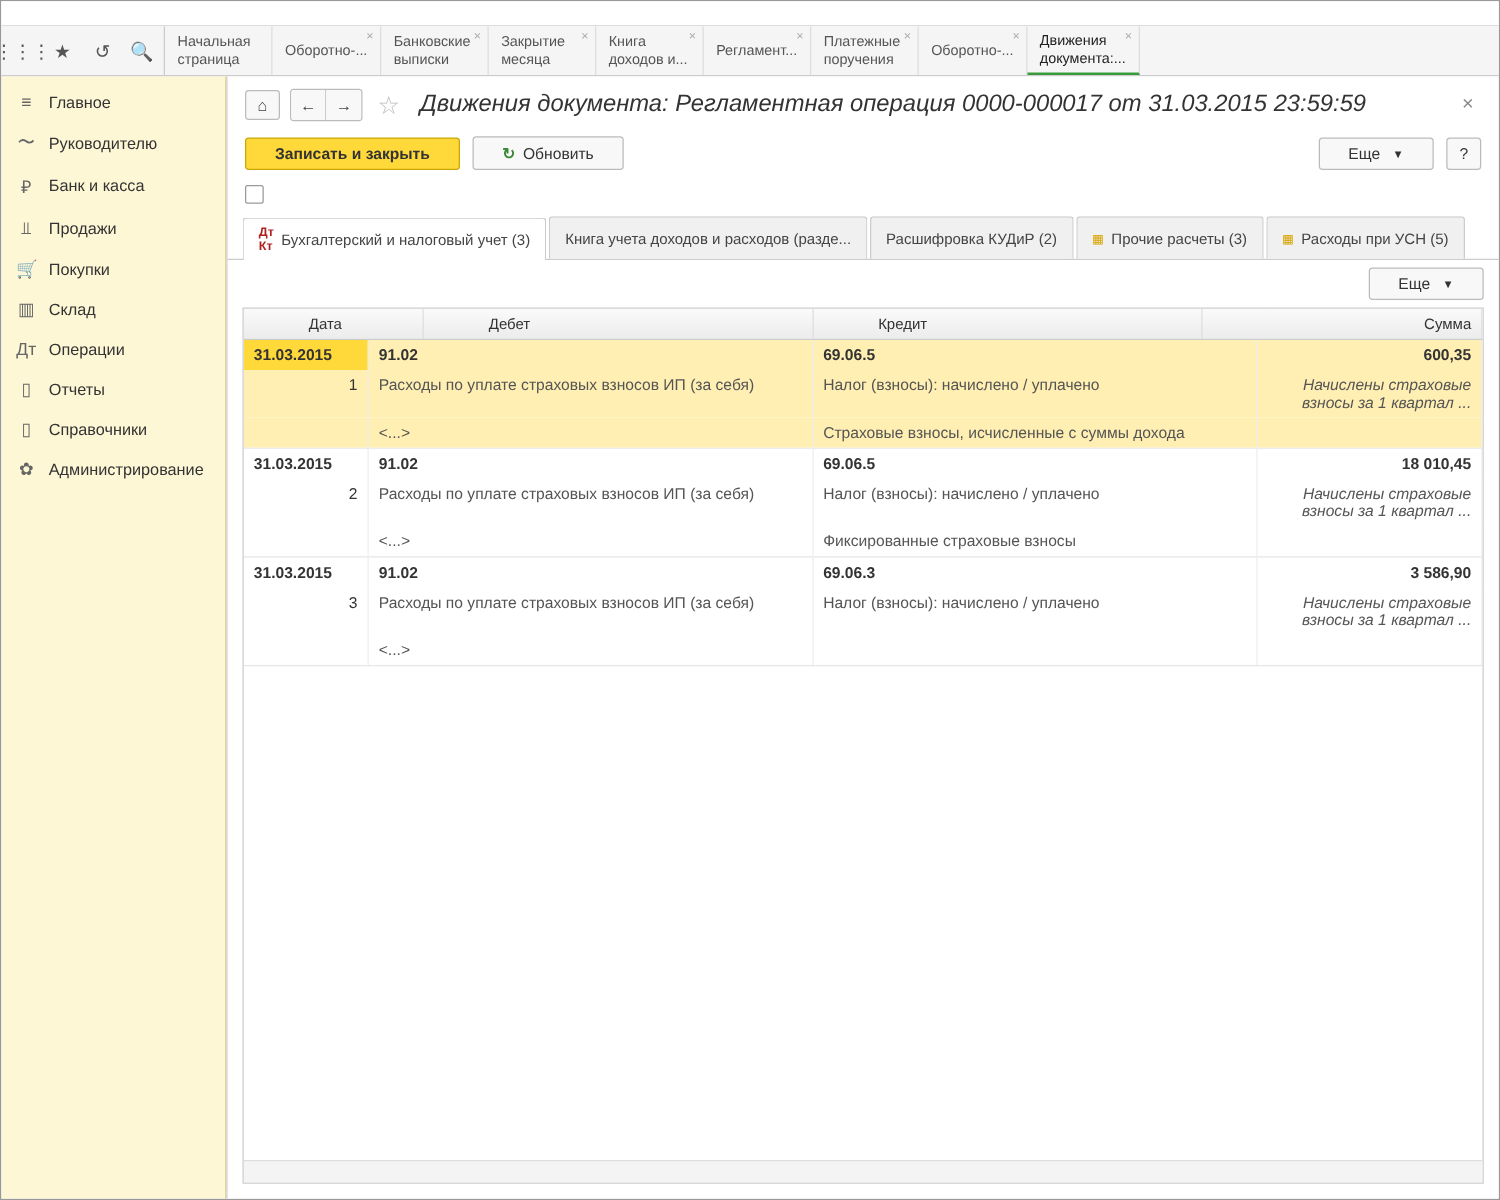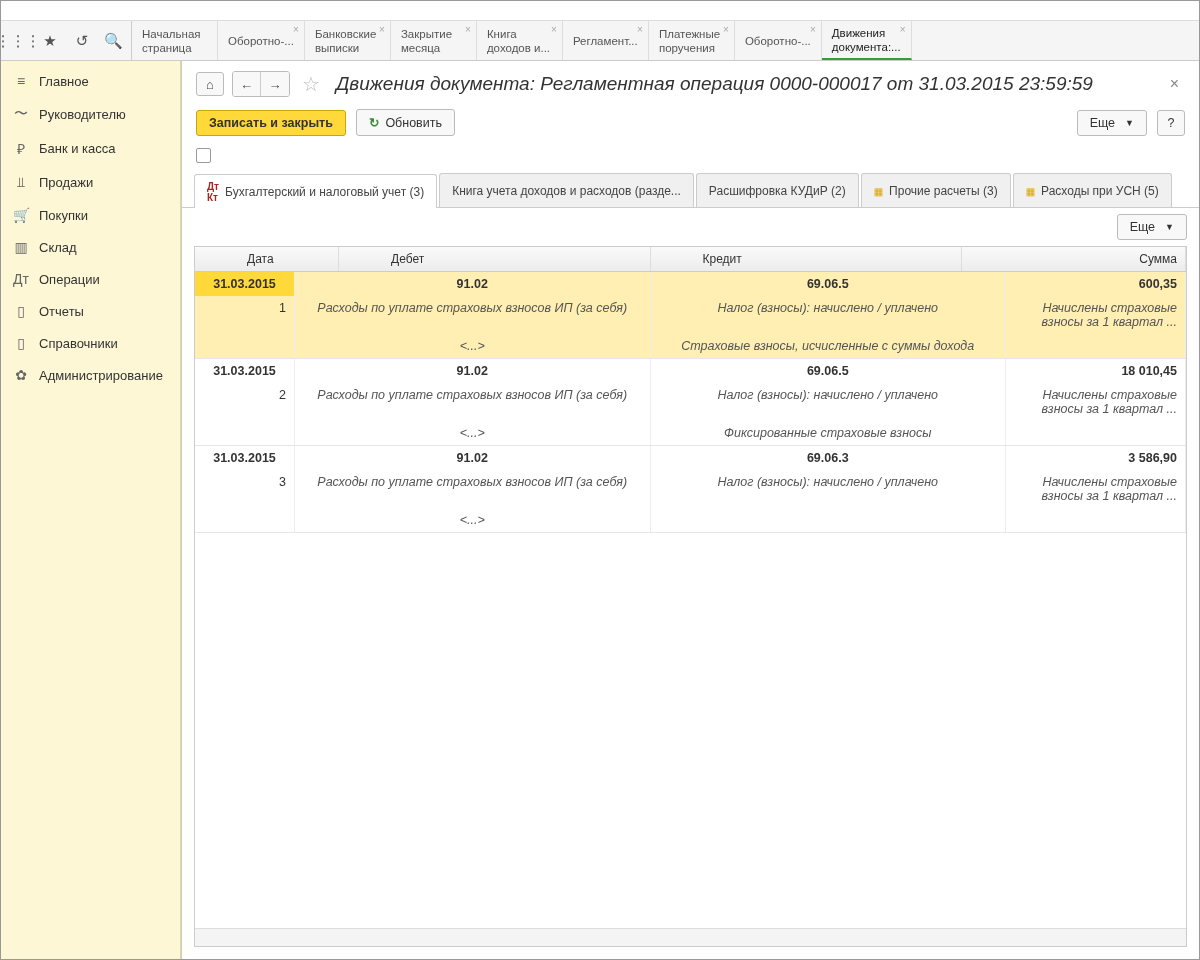--- a/index.html
+++ b/index.html
@@ -28,21 +28,21 @@
 .header-row { display: flex; align-items: center; padding: 10px 14px 8px 14px; gap: 8px; }
 .nav-btn { width: 28px; height: 24px; border: 1px solid #bbb; border-radius: 3px; background: #f8f8f8; display: flex; align-items: center; justify-content: center; cursor: pointer; font-size: 13px; color: #444; }
 .nav-group { display: flex; border: 1px solid #bbb; border-radius: 3px; overflow: hidden; }
 .nav-group .nav-btn { border: none; border-right: 1px solid #ccc; border-radius: 0; }
 .nav-group .nav-btn:last-child { border-right: none; }
 .star-off { font-size: 20px; color: #bbb; cursor: pointer; margin: 0 4px; }
 .page-title { font-size: 19px; color: #333; margin-left: 4px; font-style: italic; }
 .close-x { margin-left: auto; font-size: 16px; color: #888; cursor: pointer; padding: 0 6px; }
 
 .toolbar { display: flex; align-items: center; padding: 4px 14px 10px 14px; gap: 10px; }
-.btn { border: 1px solid #bbb; border-radius: 3px; padding: 5px 12px; background: #f8f8f8; cursor: pointer; font-size: 12.5px; display: flex; align-items: center; gap: 6px; }
+.btn { border: 1px solid #bbb; border-radius: 3px; padding: 5px 23px; background: #f8f8f8; cursor: pointer; font-size: 12.5px; display: flex; align-items: center; gap: 6px; }
 .btn-primary { background: #ffd83a; border-color: #c9a600; font-weight: bold; color: #333; }
 .btn-more { margin-left: auto; }
 .btn-help { width: 28px; justify-content: center; padding: 5px 0; }
 
 .manual-row { display: flex; align-items: center; gap: 10px; padding: 2px 14px 10px 14px; color: #444; }
 .chk { width: 15px; height: 15px; border: 1px solid #999; background: #fff; border-radius: 2px; cursor: pointer; }
 
 .dtabs { display: flex; align-items: stretch; padding: 0 12px; border-bottom: 1px solid #ccc; font-size: 12px; }
 .dtab { padding: 6px 12px 5px 12px; border: 1px solid #ccc; border-bottom: none; margin-right: 2px; border-radius: 3px 3px 0 0; background: #f0f0f0; color: #444; cursor: pointer; display: flex; align-items: center; gap: 6px; }
 .dtab.active { background: #fff; position: relative; top: 1px; }
@@ -55,23 +55,23 @@
 .table-frame { flex: 1; border: 1px solid #ccc; background: #fff; overflow: hidden; display: flex; flex-direction: column; }
 .thead { display: flex; border-bottom: 1px solid #ccc; background: linear-gradient(#fafafa,#ececec); font-size: 12px; color: #333; }
 .th { padding: 5px 8px; border-right: 1px solid #ddd; font-weight: normal; margin-left: 44px; }
 .c-date { width: 100px; }
 .c-db { flex: 1.1; }
 .c-cr { flex: 1.1; }
 .c-sum { width: 180px; text-align: right; }
 .tbody { flex: 1; overflow: auto; }
 .entry { border-bottom: 1px solid #e6e6e6; }
 .rowA, .rowB, .rowC { display: flex; }
-.cell { padding: 5px 8px; border-right: 1px solid #eee; font-size: 12.5px; text-align: center; }
+.cell { padding: 5px 8px; border-right: 1px solid #eee; font-size: 12.5px; }
 .rowA .cell { font-weight: bold; }
-.rowB .cell, .rowC .cell { color: #555; font-style: italic; }
+.rowB .cell, .rowC .cell { color: #555; }
 .rowB .c-date { text-align: right; font-style: normal; color:#333; }
 .entry.sel .rowA, .entry.sel .rowB, .entry.sel .rowC { background: #ffefb3; }
 .entry.sel .c-date.rowA-date { background: #ffd83a; }
 .c-sum-cell { text-align: right; }
 .note { font-style: italic; color: #666; }
 .bot-scroll { height: 18px; border-top: 1px solid #ddd; background: #f4f4f4; margin-top: auto; }
 .caret { font-size: 9px; margin-left: 4px; }
 .refresh-ico { color:#3a8a3a; font-weight:bold; }
 </style>
 </head>

